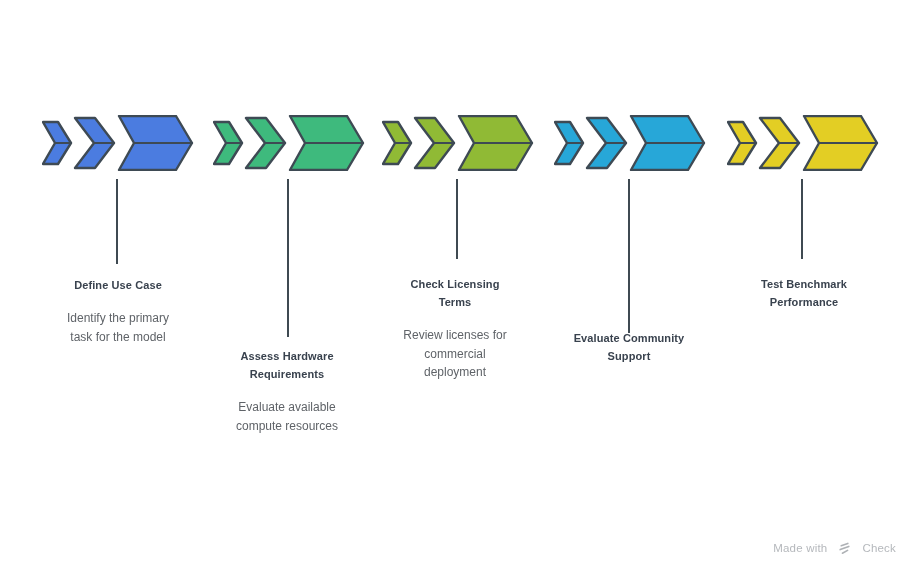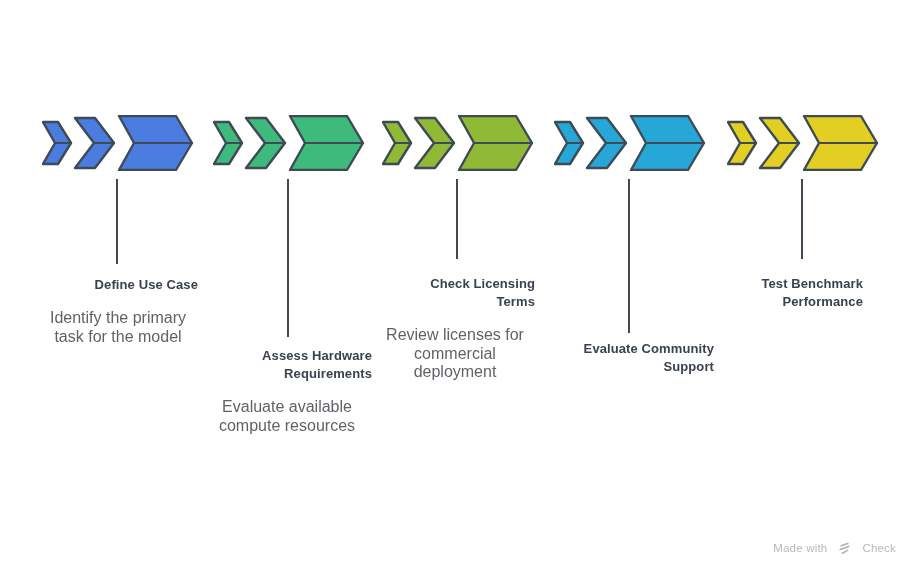--- a/index.html
+++ b/index.html
@@ -14,24 +14,24 @@
   .vline{position:absolute;width:2px;background:#3f4a52;top:179px;}
   .vl1{left:116px;height:85px}
   .vl2{left:287px;height:158px}
   .vl3{left:456px;height:80px}
   .vl4{left:628px;height:154px}
   .vl5{left:801px;height:80px}
   .txt{position:absolute;transform:translateX(-50%);text-align:center;}
   .t1{left:118px;top:276px;width:160px}
   .t2{left:287px;top:347px;width:170px}
   .t3{left:455px;top:275px;width:160px}
-  .t4{left:629px;top:340px;width:170px}
-  .t5{left:773px;top:275px;width:180px}
-  .title{font-size:13px;font-weight:bold;color:#39424e;line-height:18px;white-space:pre-line;letter-spacing:.1px;text-align:right;}
-  .body{font-size:16px;color:#5f6368;line-height:18.5px;margin-top:15px;white-space:pre-line;}
+  .t4{left:629px;top:329px;width:170px}
+  .t5{left:804px;top:275px;width:180px}
+  .title{font-size:11px;font-weight:bold;color:#39424e;line-height:18px;white-space:pre-line;letter-spacing:.1px;}
+  .body{font-size:12px;color:#5f6368;line-height:18.5px;margin-top:15px;white-space:pre-line;}
   .watermark{
     position:absolute;top:540px;right:16px;height:16px;
     display:flex;align-items:center;gap:11px;
     color:#b5b8bc;font-size:11.5px;letter-spacing:.2px;
   }
   .napkin-icon{display:inline-block;}
   .napkin-icon path{stroke:#aeb1b5;stroke-width:1.6;fill:none;stroke-linecap:round;}
 </style>
 </head>
 <body>

